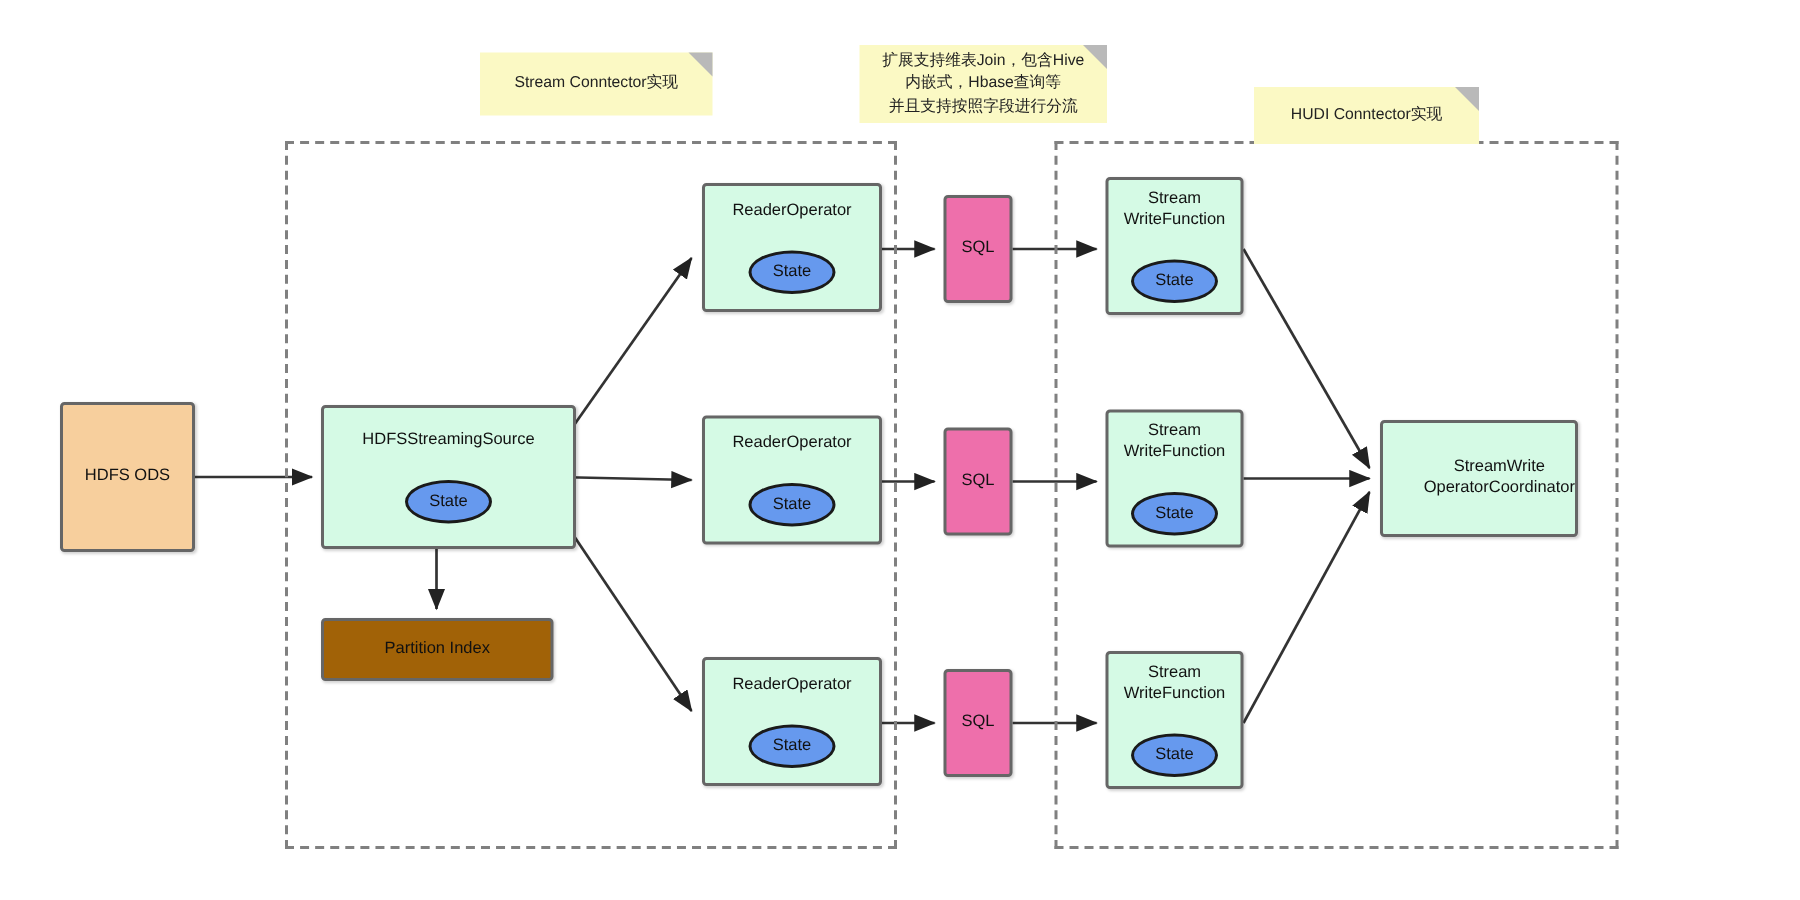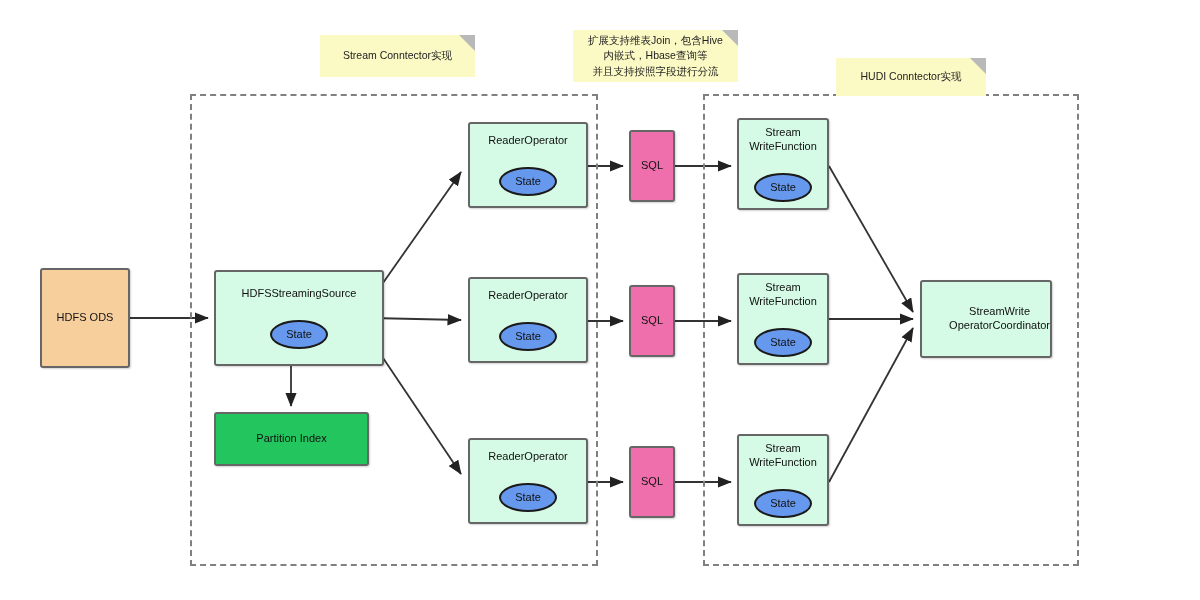--- a/index.html
+++ b/index.html
@@ -121,21 +121,21 @@
       <div class="group-box" style="left: 703px; top: 94px; width: 376px; height: 472px; border-color: rgb(128, 128, 128);"></div>
     </div>
   <div id="nodes-layer">
       <div class="node orange" style="left: 40px; top: 268px; width: 90px; height: 100px; background: rgb(247, 207, 157); border-color: rgb(102, 102, 102);">
         <div class="node-label">HDFS ODS</div>
       </div>
       <div class="node green" style="left: 214px; top: 270px; width: 170px; height: 96px; background: rgb(213, 250, 229); border-color: rgb(102, 102, 102);">
         <div class="node-label">HDFSStreamingSource</div>
         <div class="state" style="background: rgb(102, 153, 238);">State</div>
       </div>
-      <div class="node green" style="left: 214px; top: 412px; width: 155px; height: 54px; background: #22c55e; border-color: rgb(102, 102, 102);">
+      <div class="node green" style="left: 214px; top: 412px; width: 155px; height: 42px; background: #a16207; border-color: rgb(102, 102, 102);">
         <div class="node-label">Partition Index</div>
       </div>
       <div class="node green" style="left: 468px; top: 122px; width: 120px; height: 86px; background: rgb(213, 250, 229); border-color: rgb(102, 102, 102);">
         <div class="node-label">ReaderOperator</div>
         <div class="state" style="background: rgb(102, 153, 238);">State</div>
       </div>
       <div class="node green" style="left: 468px; top: 277px; width: 120px; height: 86px; background: rgb(213, 250, 229); border-color: rgb(102, 102, 102);">
         <div class="node-label">ReaderOperator</div>
         <div class="state" style="background: rgb(102, 153, 238);">State</div>
       </div>

